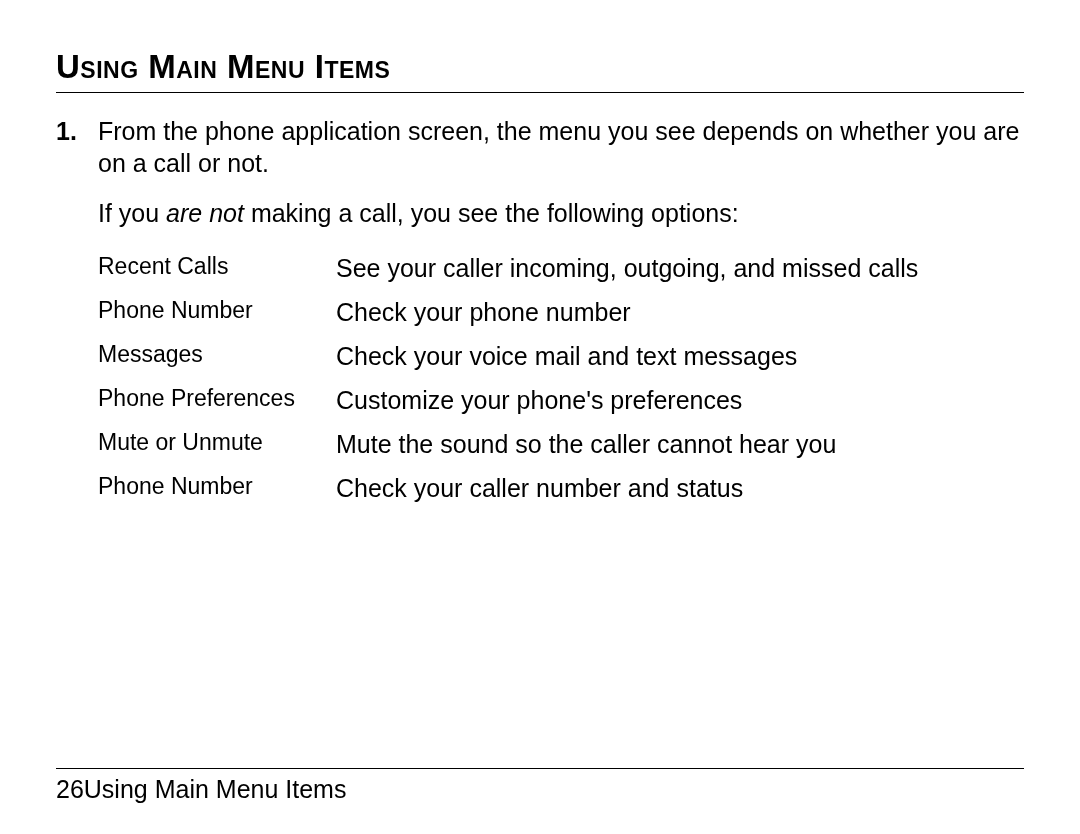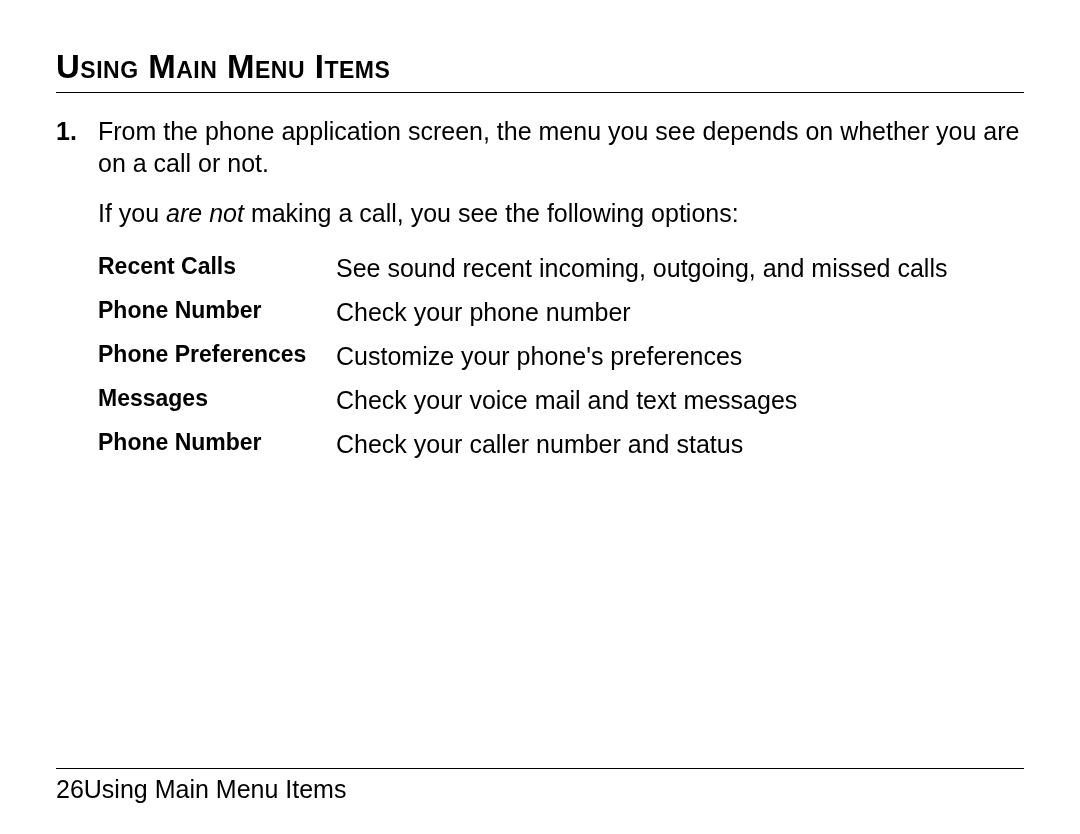--- a/index.html
+++ b/index.html
@@ -59,21 +59,21 @@
     border-collapse: collapse;
     width: 100%;
   }
   table.options td {
     vertical-align: top;
     padding: 6px 0 6px 0;
     font-size: 25px;
     line-height: 1.28;
   }
   table.options td.label {
-    font-weight: bold;
+    font-weight: normal;
     font-size: 23px;
     width: 228px;
     padding-right: 10px;
   }
   .footer {
     position: absolute;
     left: 56px;
     right: 56px;
     bottom: 30px;
   }
@@ -106,40 +106,44 @@
   <div class="indent">
 
     <p class="para">
       <span>If you </span><em class="italic">are not</em><span> making a call, you see the following options:</span>
     </p>
 
     <table class="options">
       <tbody>
           <tr>
         <td class="label">Recent Calls</td>
-        <td>See sound recent incoming, outgoing, and missed calls</td>
+        <td>See your caller incoming, outgoing, and missed calls</td>
       </tr>
       <tr>
         <td class="label">Phone Number</td>
         <td>Check your phone number</td>
       </tr>
       <tr>
+        <td class="label">Messages</td>
+        <td>Check your voice mail and text messages</td>
+      </tr>
+      <tr>
         <td class="label">Phone Preferences</td>
         <td>Customize your phone's preferences</td>
-      </tr>
-      <tr>
-        <td class="label">Messages</td>
-        <td>Check your voice mail and text messages</td>
       </tr>
     </tbody>
       </table>
 
 
     <table class="options">
       <tbody>
+          <tr>
+        <td class="label">Mute or Unmute</td>
+        <td>Mute the sound so the caller cannot hear you</td>
+      </tr>
       <tr>
         <td class="label">Phone Number</td>
         <td>Check your caller number and status</td>
       </tr>
     </tbody>
       </table>
 
   </div>
 
   <div class="footer">

